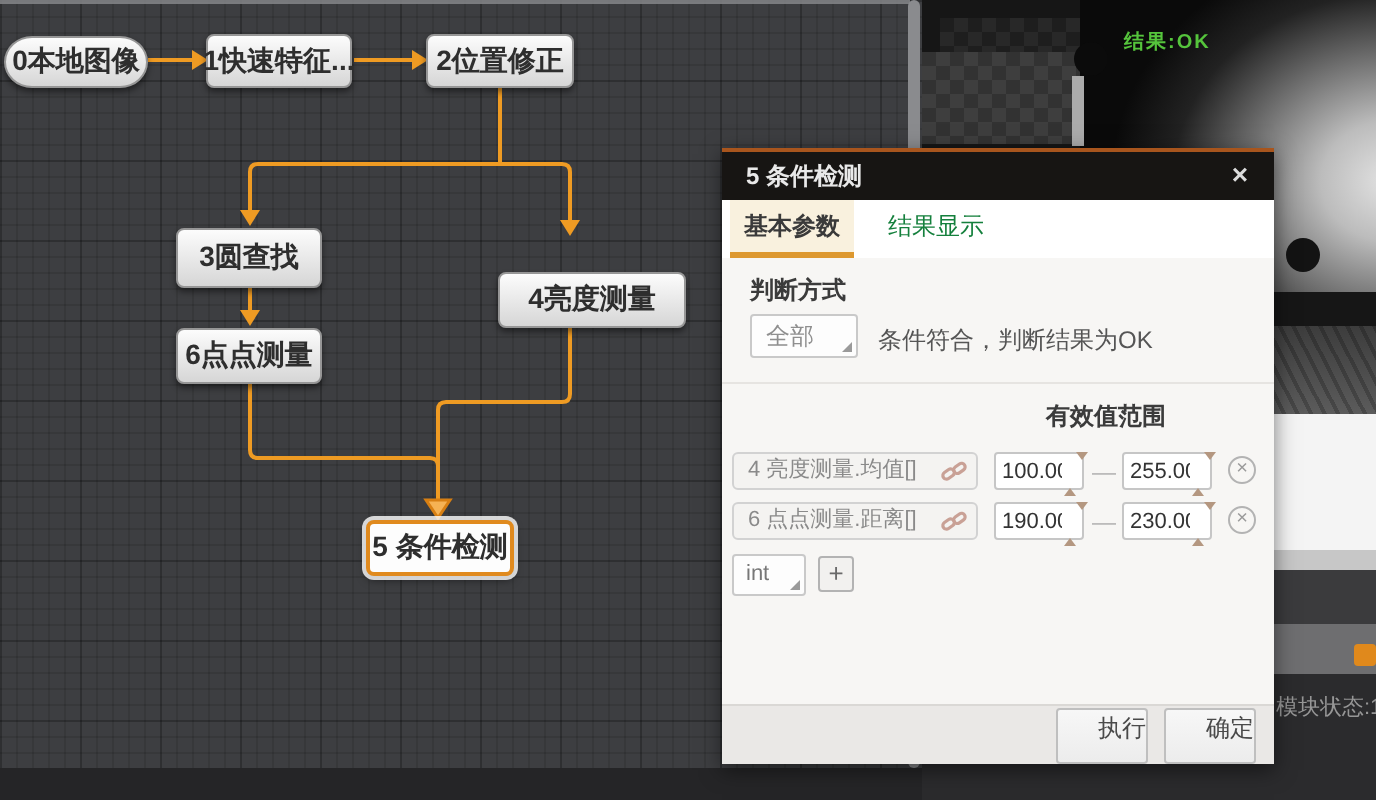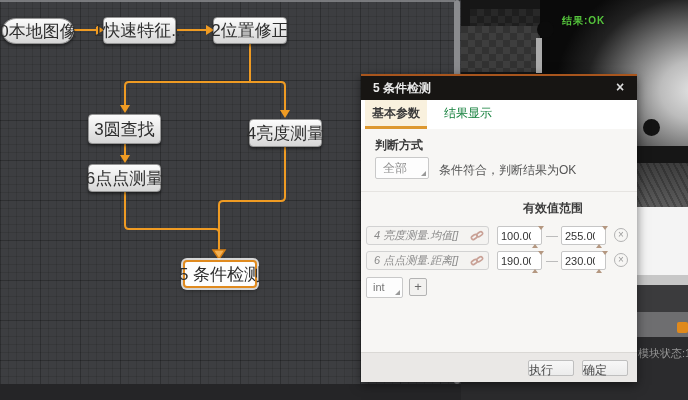--- a/index.html
+++ b/index.html
@@ -22,21 +22,21 @@
   .hscroll { position:absolute; left:0; top:0; width:455px; height:2px; background:#85868a; opacity:.85; }
   .vscroll { position:absolute; left:454px; top:0; width:6px; height:384px; background:#8a8b8e; border-radius:3px; }
 
   svg.edges { position:absolute; left:0; top:0; }
 
   .node {
     position:absolute; display:flex; align-items:center; justify-content:center;
     background:linear-gradient(#fcfcfc,#d6d6d6);
     border:1px solid #969696; border-radius:4px;
     box-shadow:0 2px 3px rgba(0,0,0,0.45);
-    font-size:17px; font-weight:normal; color:#2e2e2e; white-space:nowrap; cursor:default;
+    font-size:14px; font-weight:bold; color:#2e2e2e; white-space:nowrap; cursor:default;
   }
   .node.ellipse { border-radius:14px/13px; }
   .node.selected {
     background:#fdfdfd; border:2px solid #e08a1e;
     box-shadow:0 0 0 2px rgba(255,255,255,0.8), 0 2px 4px rgba(0,0,0,0.5);
   }
 
   
   .preview { position:absolute; left:461px; top:0; width:227px; height:400px; background:#161616; }
   .checker-dark {
@@ -111,21 +111,21 @@
   .divider { position:absolute; left:0; right:0; top:62px; height:1px; background:#e6e4e1; }
   .col-head { position:absolute; top:71px; font-weight:bold; color:#3b3b3b; text-align:center; }
   .col-head.cond { left:5px; width:123px; }
   .col-head.range { left:136px; width:112px; }
 
   .cond-row { position:absolute; left:0; width:100%; height:19px; }
   .cond-field {
     position:absolute; left:5px; width:123px; height:19px;
     background:#f4f3f1; border:1px solid #d2d2d2; border-radius:3px;
     color:#8a8a8a; font-size:11px; line-height:17px; padding-left:7px;
-    white-space:nowrap; overflow:hidden;font-style:italic;
+    white-space:nowrap; overflow:hidden;
   }
   .link-btn { position:absolute; right:4px; top:2px; width:14px; height:14px; cursor:pointer; }
   .num-field { position:absolute; width:45px; height:19px; background:#fff; border:1px solid #c6c6c6; border-radius:2px; }
   .num-field input {
     width:100%; height:100%; border:none; background:transparent; outline:none;
     font-family:"Liberation Sans","DejaVu Sans",sans-serif;
     font-size:11px; color:#333; padding:0 10px 0 3px;
   }
   .num-field.min { left:136px; } .num-field.max { left:200px; }
   .spinner { position:absolute; right:2px; top:3px; width:7px; height:13px; cursor:pointer; }
@@ -148,23 +148,23 @@
     position:absolute; left:48px; top:1px; width:18px; height:18px;
     border:1px solid #b3b3b3; border-radius:2px; background:#f2f1ef;
     color:#6a6a6a; font-size:13px; line-height:16px; text-align:center; cursor:pointer;
   }
   .dialog-footer {
     position:absolute; left:0; bottom:0; width:100%; height:30px;
     background:#eae8e6; border-top:1px solid #dad8d5;
     display:flex; justify-content:flex-end; align-items:center; gap:8px; padding-right:9px;
   }
   .btn {
-    width:46px; height:16px; background:linear-gradient(#f7f7f7,#ececec);
+    width:46px; height:28px; background:linear-gradient(#f7f7f7,#ececec);
     border:1px solid #bfbfbf; border-radius:2px; font-size:12px; color:#4a4a4a;
-    text-align:left; line-height:18px; cursor:pointer;
+    text-align:right; line-height:18px; cursor:pointer;
   }
 </style>
 </head>
 <body>
 
 <div class="app">
 
   <div class="canvas">
     <svg class="edges" width="461" height="384">
       <g stroke="#ef9b23" stroke-width="2" fill="none">
@@ -183,21 +183,21 @@
         <polygon points="280,110 290,110 285,118"></polygon>
         <polygon points="120,155 130,155 125,163"></polygon>
       </g>
       <polygon points="213,250 225,250 219,259" fill="#f5b254" stroke="#d87f12" stroke-width="1.5"></polygon>
     </svg>
 
     <div class="node ellipse" style="left:2px;top:18px;width:72px;height:26px">0本地图像</div>
     <div class="node" style="left:103px;top:17px;width:73px;height:27px">1快速特征...</div>
     <div class="node" style="left:213px;top:17px;width:74px;height:27px">2位置修正</div>
     <div class="node" style="left:88px;top:114px;width:73px;height:30px">3圆查找</div>
-    <div class="node" style="left:249px;top:119px;width:73px;height:28px">4亮度测量</div>
+    <div class="node" style="left:249px;top:136px;width:94px;height:28px">4亮度测量</div>
     <div class="node" style="left:88px;top:164px;width:73px;height:28px">6点点测量</div>
     <div class="node selected" style="left:183px;top:260px;width:74px;height:28px">5 条件检测</div>
 
     <div class="hscroll"></div>
     <div class="vscroll"></div>
   </div>
   <div class="canvas-bottom"></div>
 
   <div class="preview">
     <div class="checker-dark"></div>

